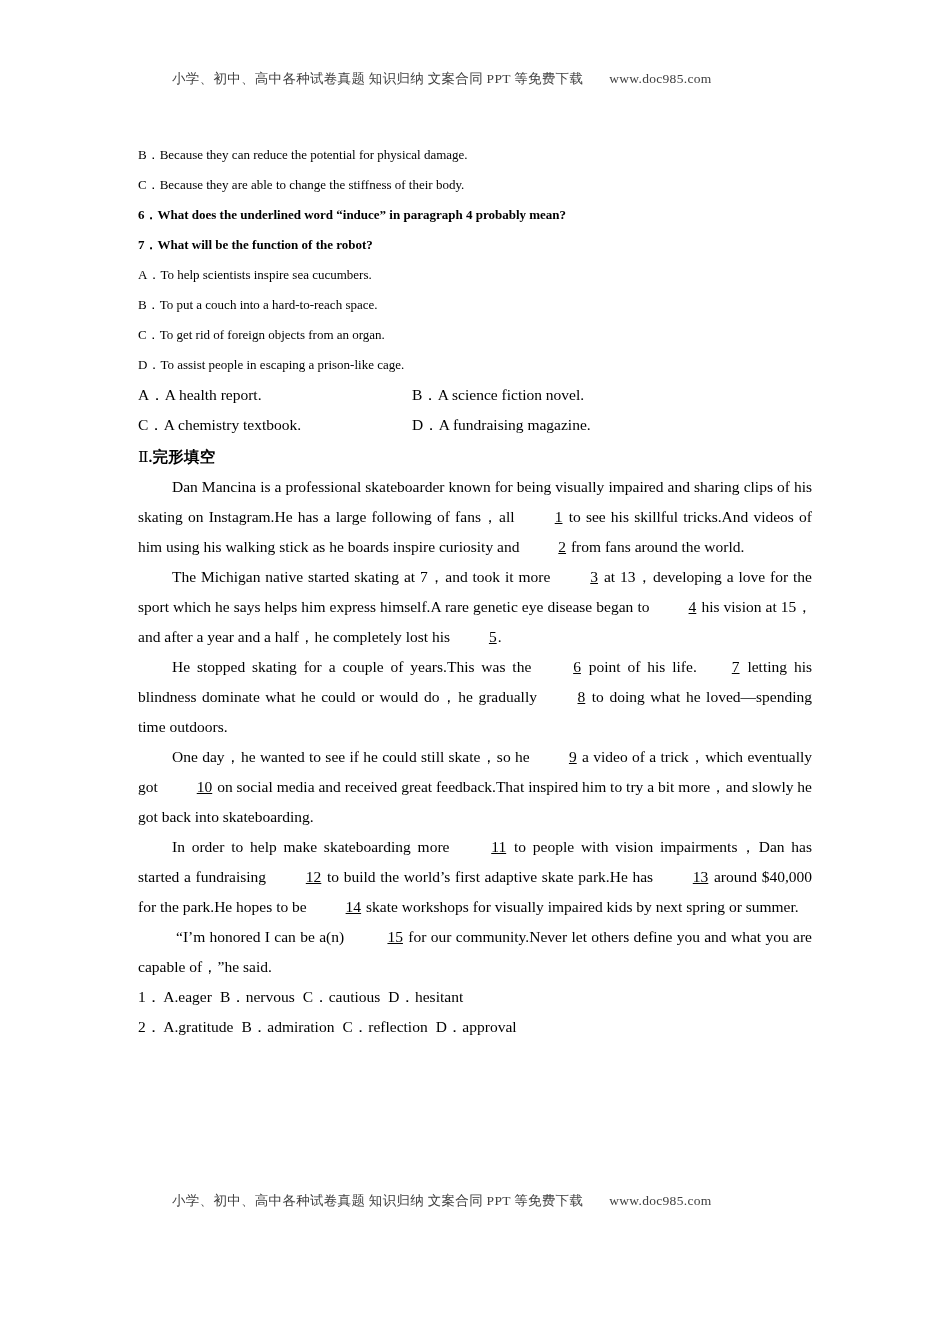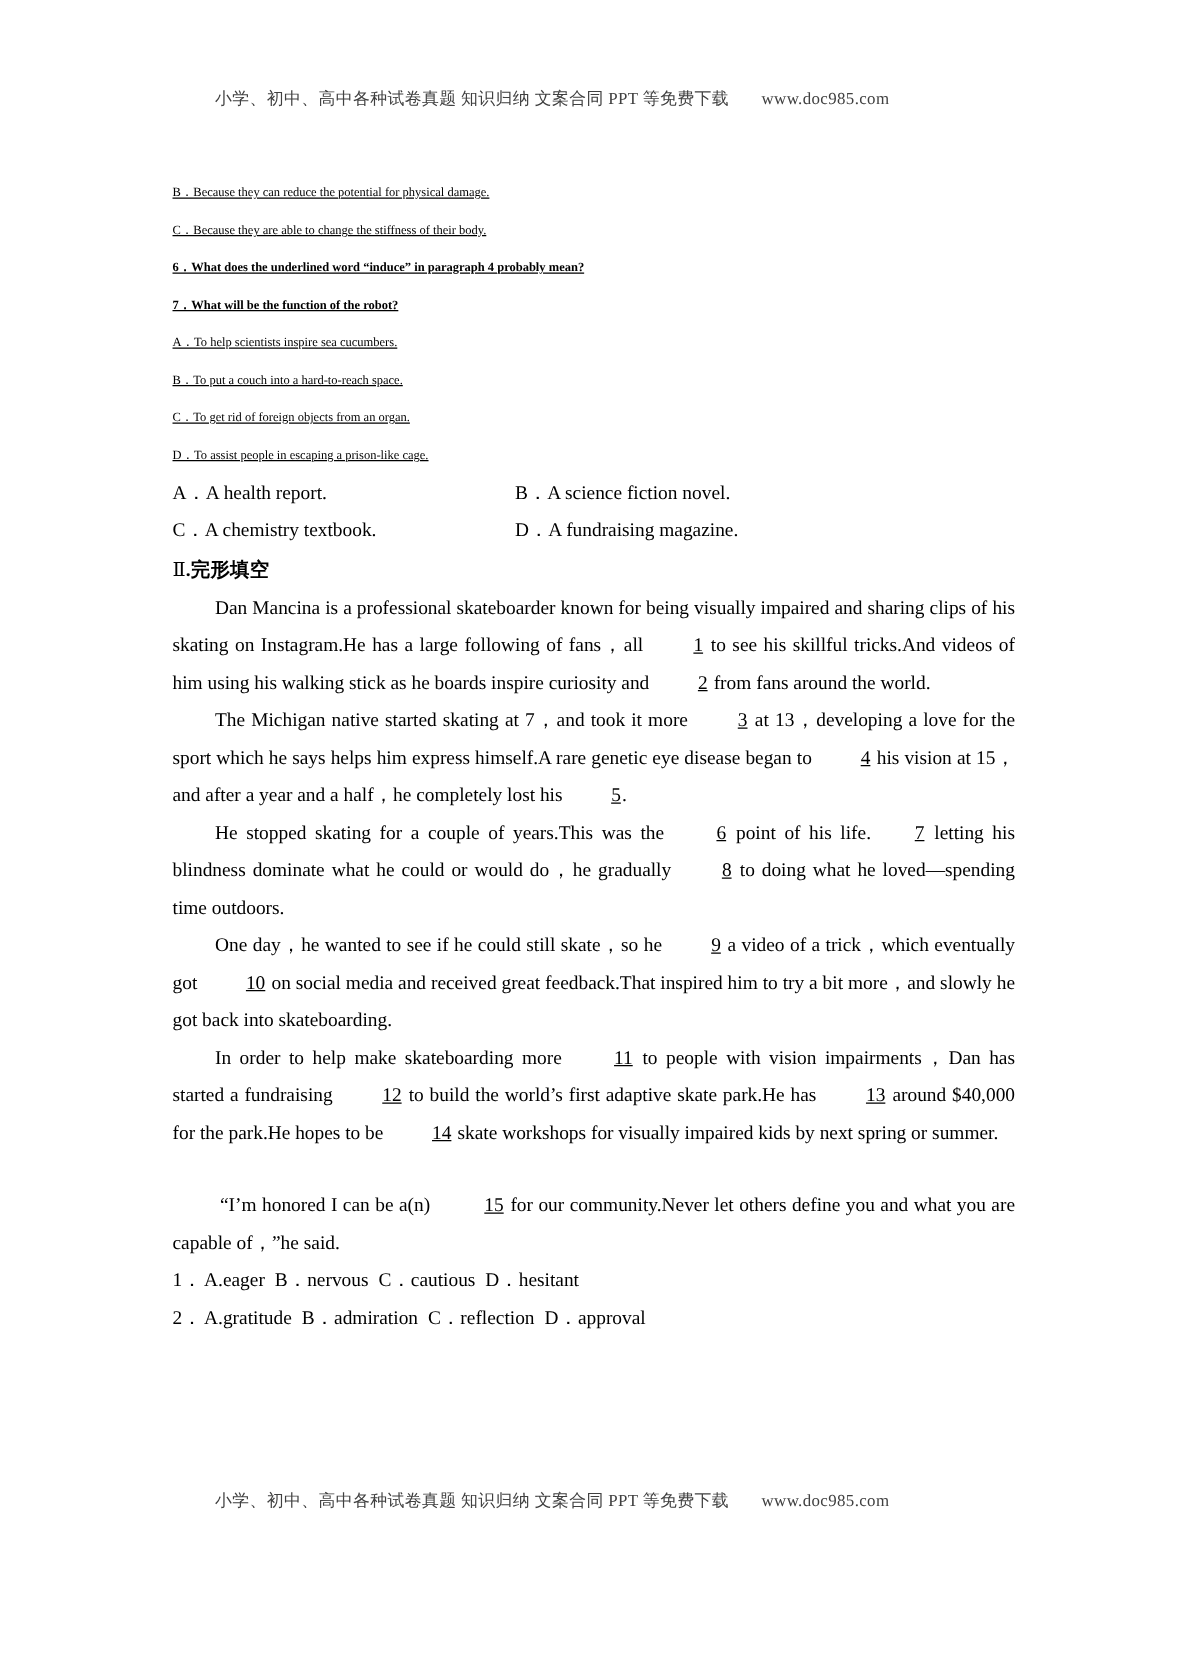--- a/index.html
+++ b/index.html
@@ -43,24 +43,23 @@
 
   
   .content {
     position: absolute;
     left: 138px;
     top: 140px;
     width: 674px;
   }
 
   .line {
-    font-size: 10px;
+    font-size: 13px;
     line-height: 30px;
     white-space: nowrap;
-    text-decoration: underline;
   }
   .line.bold { font-weight: bold; }
 
   
   .two-col {
     display: flex;
     font-size: 15.5px;
     line-height: 30px;
   }
   .two-col .col-a { width: 274px; flex: 0 0 274px; }
@@ -85,21 +84,20 @@
     font-size: 15.5px;
     line-height: 30px;
     text-align: justify;
     text-justify: inter-word;
     text-indent: 34px;
     margin: 0;
     hyphens: none;
   }
   .para.q {  
     text-indent: 38px;
-    margin-top: 28px;
   }
 
   
   .blank {
     display: inline-block;
     text-decoration: underline;
     text-align: center;
     padding: 0 1px;
     white-space: nowrap;
   }

